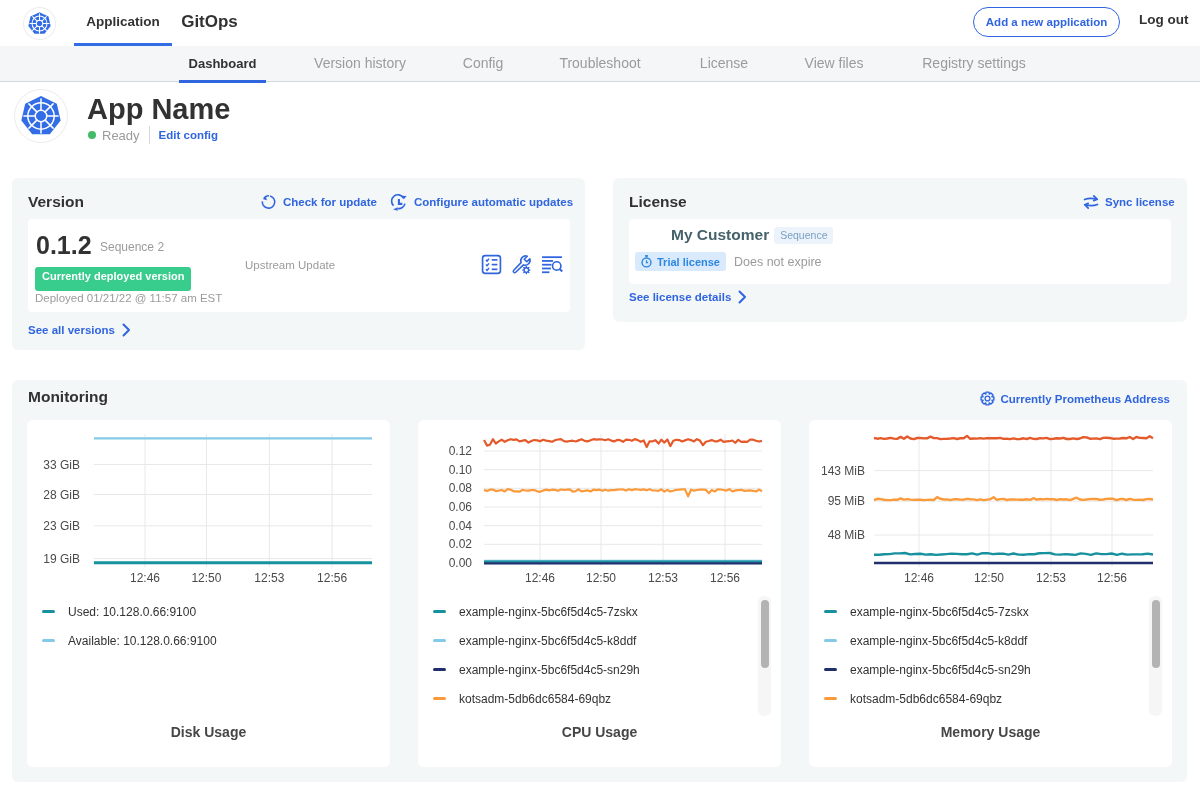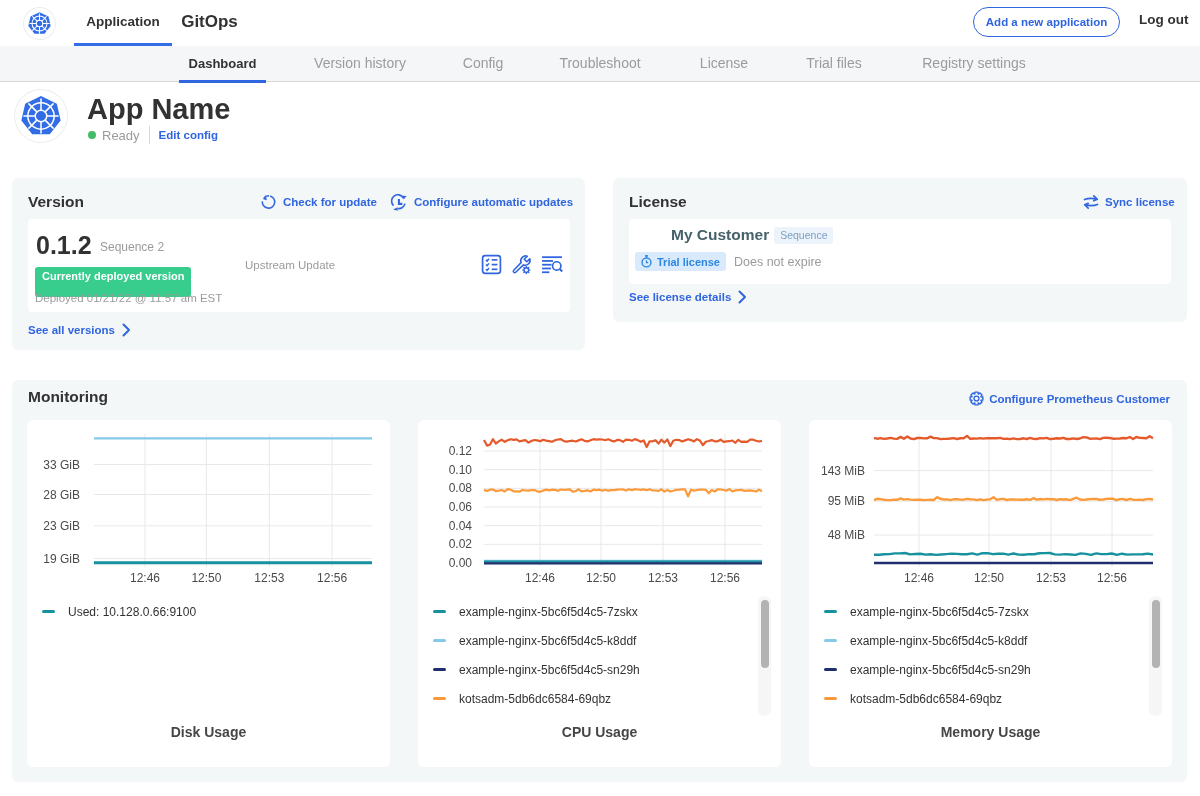--- a/index.html
+++ b/index.html
@@ -29,21 +29,21 @@
 .card { position:absolute; background:#f4f7f8; border-radius:6px; }
 .card-h { position:absolute; left:16px; top:15px; font-size:15.5px; font-weight:bold; color:#323232; }
 .hlink { position:absolute; top:15px; height:17px; display:flex; align-items:center; font-size:11.5px; font-weight:bold; color:#3065e0; white-space:nowrap; }
 .hlink svg { margin-right:6px; }
 .whitebox { position:absolute; background:#fff; border-radius:4px; }
 .seelink { position:absolute; left:16px; font-size:11.5px; font-weight:bold; color:#3065e0; display:flex; align-items:center; }
 .seelink svg { margin-left:7px; }
 
 #v-num { position:absolute; left:8px; top:14px; font-size:25px; font-weight:bold; color:#323232; line-height:25px; }
 #v-seq { position:absolute; left:72px; top:21px; font-size:12px; color:#9b9b9b; }
-#v-badge { position:absolute; left:7px; top:48px; height:30px; background:#38cc8d; color:#fff; font-size:11px; font-weight:bold; border-radius:3px; line-height:18px; padding:0 7px; white-space:nowrap; }
+#v-badge { position:absolute; left:7px; top:48px; height:24px; background:#38cc8d; color:#fff; font-size:11px; font-weight:bold; border-radius:3px; line-height:18px; padding:0 7px; white-space:nowrap; }
 #v-deployed { position:absolute; left:7px; top:73px; font-size:11.5px; color:#9b9b9b; }
 #v-upstream { position:absolute; left:217px; top:40px; font-size:11.5px; font-weight:normal; color:#9b9b9b; }
 #v-icons { position:absolute; left:453px; top:35px; display:flex; gap:9px; }
 
 #l-row1 { position:absolute; left:8px; top:6px; height:20px; display:flex; align-items:center;margin-left:34px; }
 #l-name { font-size:15.5px; font-weight:bold; color:#45626b; }
 #l-unstable { margin-left:5px; background:#edf3fa; color:#7ba0c4; font-size:10.5px; border-radius:3px; padding:2.5px 6px; }
 #l-row2 { position:absolute; left:6px; top:33px; height:19px; display:flex; align-items:center; }
 #l-trial { background:#d8eafc; color:#2d87e0; font-size:11px; font-weight:bold; border-radius:3px; height:19px; padding:0 6px 0 5px; display:flex; align-items:center; }
 #l-trial svg { margin-right:4px; }
@@ -90,21 +90,21 @@
   <div id="addapp">Add a new application</div>
   <div id="logout">Log out</div>
 </div>
 
 <div id="subnav">
   <div class="subtab active" style="left:179px;width:87px;">Dashboard<div class="ul"></div></div>
   <div class="subtab" style="left:310px;width:100px;">Version history</div>
   <div class="subtab" style="left:453px;width:60px;">Config</div>
   <div class="subtab" style="left:550px;width:100px;">Troubleshoot</div>
   <div class="subtab" style="left:689px;width:70px;">License</div>
-  <div class="subtab" style="left:797px;width:74px;">Trial files</div>
+  <div class="subtab" style="left:797px;width:74px;">View files</div>
   <div class="subtab" style="left:913px;width:122px;">Registry settings</div>
 </div>
 
 <div id="appicon">
   <svg width="44" height="44" viewBox="0 0 32 32">
         <polygon points="16,1.5 27.5,7 30.3,19.3 22.4,29.2 9.6,29.2 1.7,19.3 4.5,7" fill="#326de6"></polygon>
         <g stroke="#fff" fill="none" stroke-width="1.1">
           <circle cx="16" cy="16" r="4.2"></circle>
           <circle cx="16" cy="16" r="9.6"></circle>
           <g stroke-linecap="round">
@@ -233,21 +233,21 @@
   </div>
 </div>
 
 <div class="card" id="moncard" style="left:12px;top:380px;width:1175px;height:402px;">
   <div id="mon-h">Monitoring</div>
   <div id="mon-link">
     <svg width="15" height="15" viewBox="0 0 16 16" fill="none" stroke="#3065e0">
           <path d="M14.82,6.43 L14.82,9.57 L12.73,9.91 L12.69,9.99 L13.94,11.71 L11.71,13.94 L9.99,12.69 L9.91,12.73 L9.57,14.82 L6.43,14.82 L6.09,12.73 L6.01,12.69 L4.29,13.94 L2.06,11.71 L3.31,9.99 L3.27,9.91 L1.18,9.57 L1.18,6.43 L3.27,6.09 L3.31,6.01 L2.06,4.29 L4.29,2.06 L6.01,3.31 L6.09,3.27 L6.43,1.18 L9.57,1.18 L9.91,3.27 L9.99,3.31 L11.71,2.06 L13.94,4.29 L12.69,6.01 L12.73,6.09 Z" stroke-width="1.5" stroke-linejoin="round"></path>
           <circle cx="8" cy="8" r="2.6" stroke-width="1.4"></circle>
         </svg>
-    <span>Configure Prometheus Customer</span>
+    <span>Currently Prometheus Address</span>
   </div>
 
   <div class="chartcard" id="cc-disk" style="left:15px;">
         <svg width="363" height="170" viewBox="0 0 363 170" style="position:absolute;left:0;top:0;" font-family="Liberation Sans,sans-serif">
           <line x1="118" y1="14" x2="118" y2="147.5" stroke="#e8e8e8"></line>
           <line x1="179.4" y1="14" x2="179.4" y2="147.5" stroke="#e8e8e8"></line>
           <line x1="242.3" y1="14" x2="242.3" y2="147.5" stroke="#e8e8e8"></line>
           <line x1="305.1" y1="14" x2="305.1" y2="147.5" stroke="#e8e8e8"></line>
           <line x1="67" y1="44.5" x2="345" y2="44.5" stroke="#e8e8e8"></line>
           <line x1="67" y1="74.5" x2="345" y2="74.5" stroke="#e8e8e8"></line>
@@ -261,20 +261,24 @@
           <line x1="67" y1="142.8" x2="345" y2="142.8" stroke="#17919e" stroke-width="3"></line>
           <text x="118" y="162" font-size="12" fill="#4a4a4a" text-anchor="middle">12:46</text>
           <text x="179.4" y="162" font-size="12" fill="#4a4a4a" text-anchor="middle">12:50</text>
           <text x="242.3" y="162" font-size="12" fill="#4a4a4a" text-anchor="middle">12:53</text>
           <text x="305.1" y="162" font-size="12" fill="#4a4a4a" text-anchor="middle">12:56</text>
         </svg>
         <div class="legend">
           <div class="lrow">
             <div class="dash" style="background:#17919e;"></div>
             <span class="ltext">Used: 10.128.0.66:9100</span>
+          </div>
+          <div class="lrow">
+            <div class="dash" style="background:#84c9e8;"></div>
+            <span class="ltext">Available: 10.128.0.66:9100</span>
           </div>
         </div>
         <div class="ctitle">Disk Usage</div>
       </div>
   <div class="chartcard" id="cc-cpu" style="left:406px;">
         <svg width="363" height="170" viewBox="0 0 363 170" style="position:absolute;left:0;top:0;" font-family="Liberation Sans,sans-serif">
           <line x1="122" y1="14" x2="122" y2="146" stroke="#e8e8e8"></line>
           <line x1="183" y1="14" x2="183" y2="146" stroke="#e8e8e8"></line>
           <line x1="245" y1="14" x2="245" y2="146" stroke="#e8e8e8"></line>
           <line x1="307" y1="14" x2="307" y2="146" stroke="#e8e8e8"></line>

